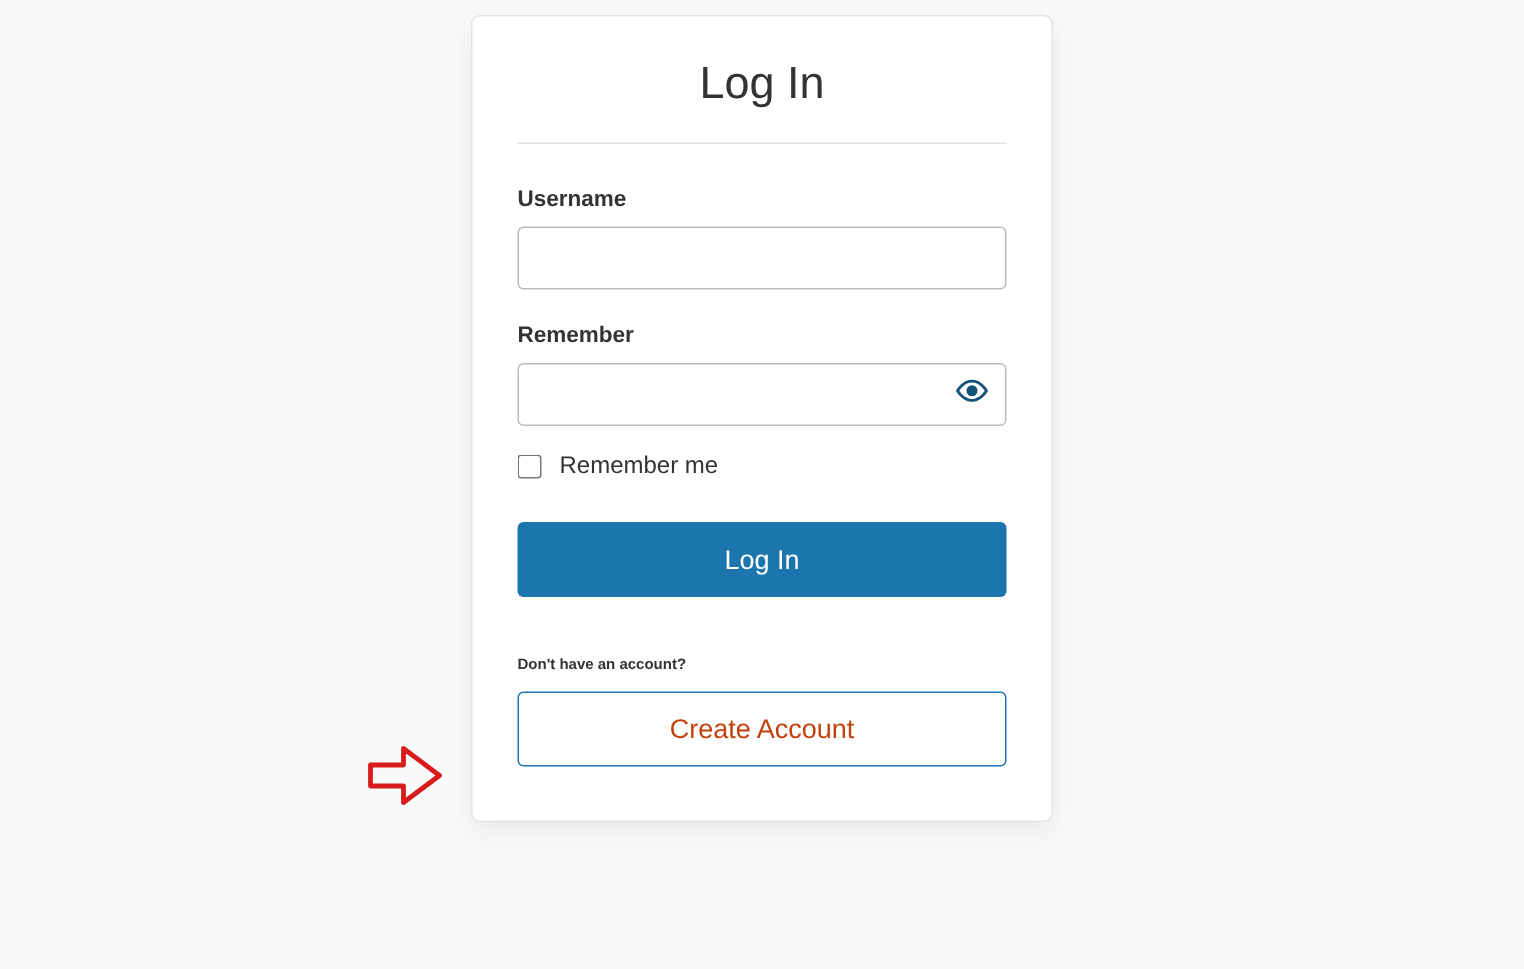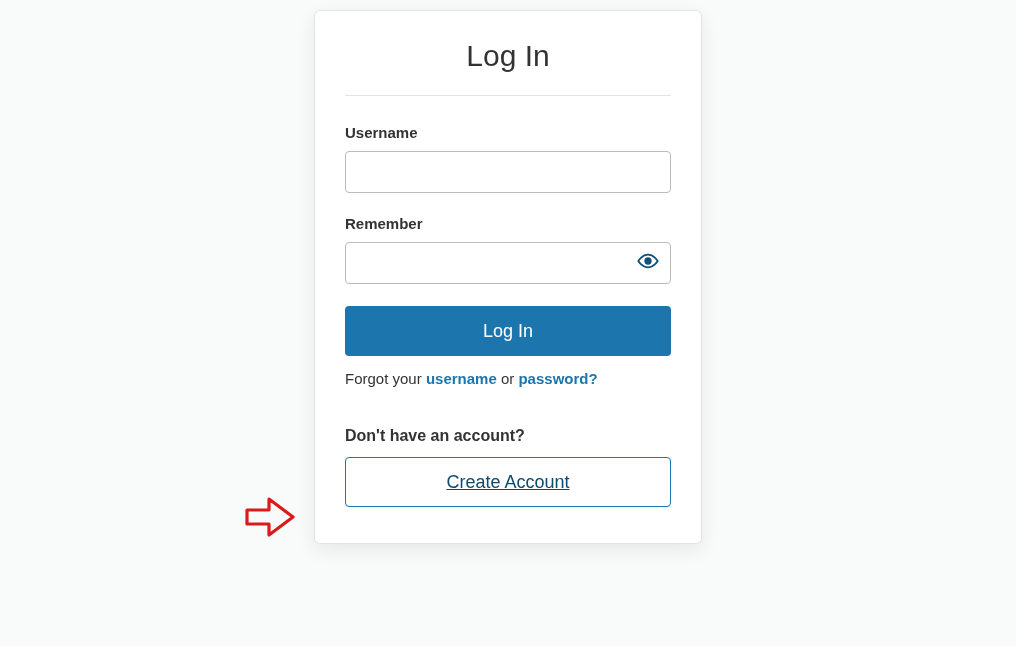--- a/index.html
+++ b/index.html
@@ -98,35 +98,34 @@
       font-size: 15px;
       color: #333;
     }
     .forgot-row a {
       color: #1c75ac;
       text-decoration: none;
       font-weight: 600;
     }
     .no-account {
       margin-top: 40px;
-      font-size: 16px;
+      font-size: 10px;
       color: #333;
       font-weight: 600;
       margin-bottom: 12px;
     }
     .create-btn {
       width: 100%;
       height: 50px;
       background: #fff;
-      color: #0c4a6e;
+      color: #c2410c;
       border: 1px solid #1c75ac;
       border-radius: 4px;
       font-size: 18px;
       cursor: pointer;
-      text-decoration: underline;
     }
     .pointer-arrow {
       position: absolute;
       left: 243px;
       top: 494px;
       pointer-events: none;
     }
   </style>
 </head>
 <body>
@@ -145,26 +144,27 @@
       <input type="password" class="text-input" value="" style="">
       <span class="eye-icon">
         <svg width="22" height="22" viewBox="0 0 24 24" fill="none" stroke="currentColor" stroke-width="2">
           <path d="M1.5 12s3.8-7 10.5-7 10.5 7 10.5 7-3.8 7-10.5 7S1.5 12 1.5 12z"></path>
           <circle cx="12" cy="12" r="3" fill="currentColor"></circle>
         </svg>
       </span>
     </div>
   </div>
 
+  <div class="remember-row">
+    <input type="checkbox" id="remember" style="">
+    <label for="remember">Remember me</label>
+  </div>
 
   <button class="login-btn">Log In</button>
 
-  <div class="forgot-row">
-    <span>Forgot your </span><a href="#">username</a><span> or </span><a href="#">password?</a>
-  </div>
 
   <div class="no-account">Don't have an account?</div>
 
   <button class="create-btn">Create Account</button>
 </div>
 
 <div class="pointer-arrow">
   <svg width="54" height="46" viewBox="0 0 54 46">
     <path d="M 4 16 L 26 16 L 26 5 L 50 23 L 26 41 L 26 30 L 4 30 Z" fill="none" stroke="#d91b1b" stroke-width="3.2" stroke-linejoin="round" stroke-linecap="round"></path>
   </svg>

